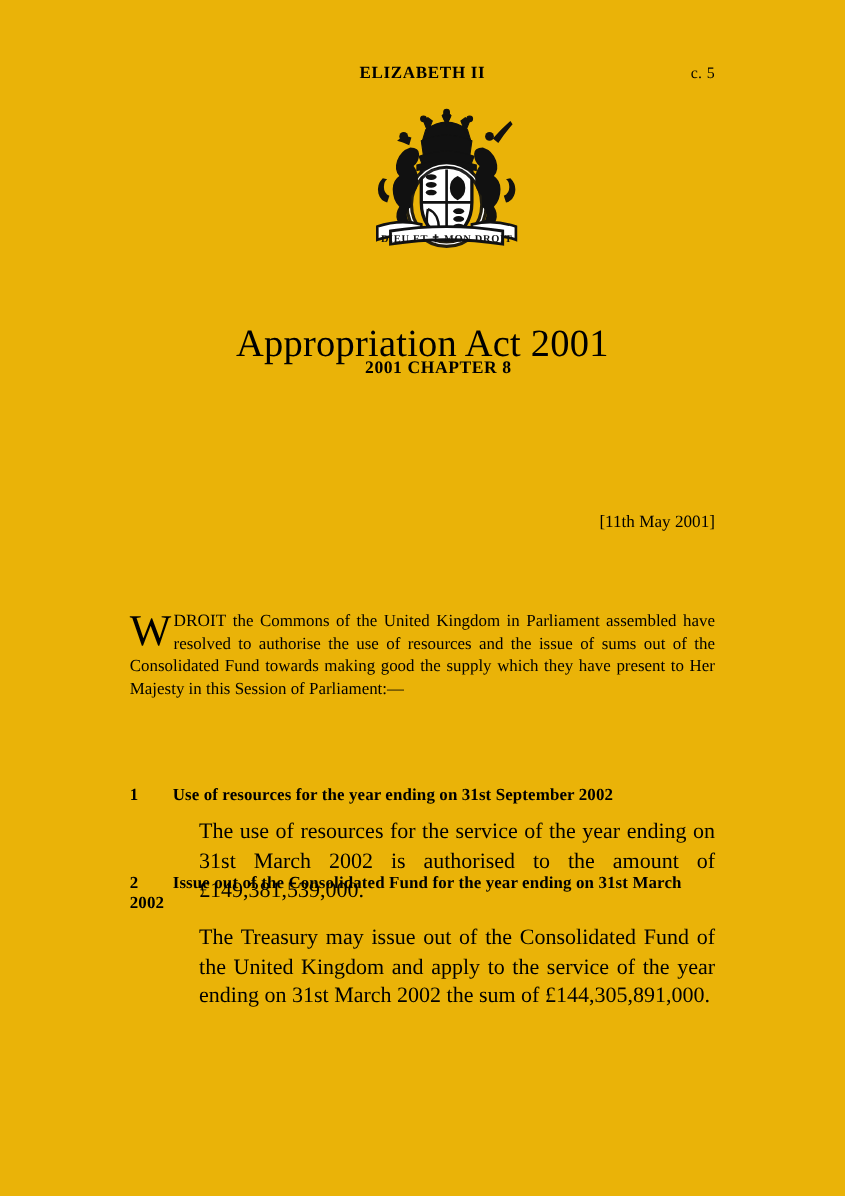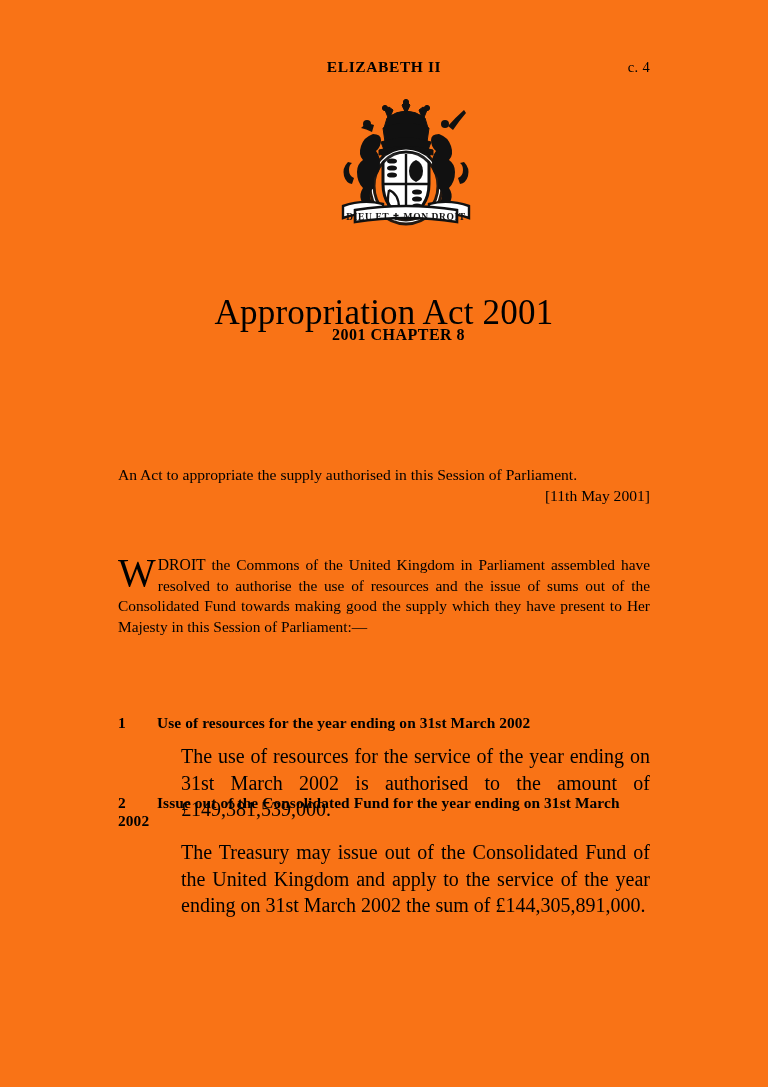--- a/index.html
+++ b/index.html
@@ -4,21 +4,21 @@
 <style>
   html, body {
     margin: 0;
     padding: 0;
     background: #ffffff;
   }
   .page {
     position: relative;
     width: 768px;
     height: 1087px;
-    background: #f97316;
+    background: #eab308;
     font-family: "Liberation Serif", "DejaVu Serif", serif;
     color: #000000;
     overflow: hidden;
   }
 
   
   .running-head {
     position: absolute;
     top: 58px;
     left: 118px;
@@ -162,21 +162,21 @@
     text-align: justify;
   }
 </style>
 </head>
 <body>
 
 <div class="page">
 
   <div class="running-head">
     <div class="monarch">ELIZABETH II</div>
-    <div class="chapter-ref">c. 4</div>
+    <div class="chapter-ref">c. 5</div>
   </div>
 
   <div class="arms">
     <svg width="178" height="132" viewBox="0 0 178 132" aria-hidden="true">
       <g fill="#111" stroke="#111">
 
         <g>
           <path d="M89 3 l3 6 -3 5 -3 -5z"></path>
           <path d="M70 20 q19 -14 38 0 l3 10 q-21 -9 -44 0z" fill="#111"></path>
           <path d="M66 30 q23 -10 46 0 l-2 14 q-21 -8 -42 0z" fill="#111"></path>
@@ -241,33 +241,32 @@
           <text x="89" y="122" text-anchor="middle" font-family="'Liberation Serif', serif" font-size="9.5" font-weight="bold" fill="#111" stroke="none" letter-spacing="0.6">DIEU ET ✝ MON DROIT</text>
         </g>
       </g>
     </svg>
   </div>
 
   <div class="act-title">Appropriation Act 2001</div>
   <div class="chapter-line">2001 CHAPTER 8</div>
 
   <div class="long-title-block">
-    <div class="long-title">An Act to appropriate the supply authorised in this Session of Parliament.</div>
     <div class="assent-date">[11th May 2001]</div>
   </div>
 
   <div class="preamble">
     <span class="dropcap">W</span><span class="smallcaps">DROIT</span><span> the Commons of the United Kingdom in Parliament assembled have resolved to authorise the use of resources and the issue of sums out of the Consolidated Fund towards making good the supply which they have present to Her Majesty in this Session of Parliament:—</span>
   </div>
 
 
   <div class="section section-1">
     <div class="section-head">
       <span class="section-number">1</span>
-      <span class="section-heading">Use of resources for the year ending on 31st March 2002</span>
+      <span class="section-heading">Use of resources for the year ending on 31st September 2002</span>
     </div>
     <div class="section-body">The use of resources for the service of the year ending on 31st March 2002 is authorised to the amount of £149,381,539,000.</div>
   </div>
 
   <div class="section section-2">
     <div class="section-head">
       <span class="section-number">2</span>
       <span class="section-heading">Issue out of the Consolidated Fund for the year ending on 31st March 2002</span>
     </div>
     <div class="section-body">The Treasury may issue out of the Consolidated Fund of the United Kingdom and apply to the service of the year ending on 31st March 2002 the sum of £144,305,891,000.</div>

